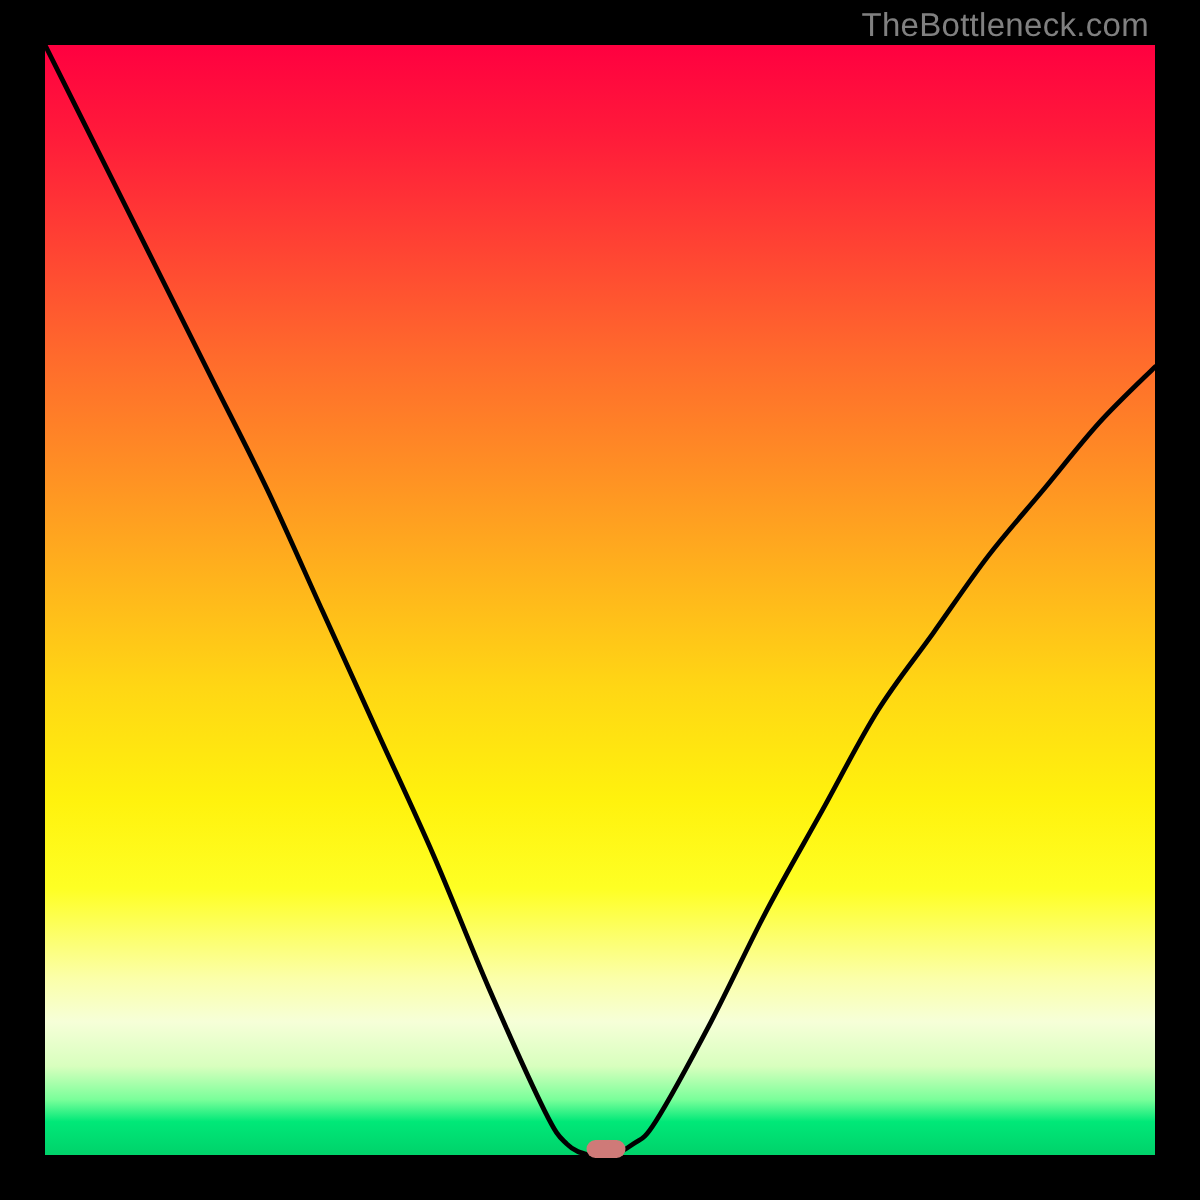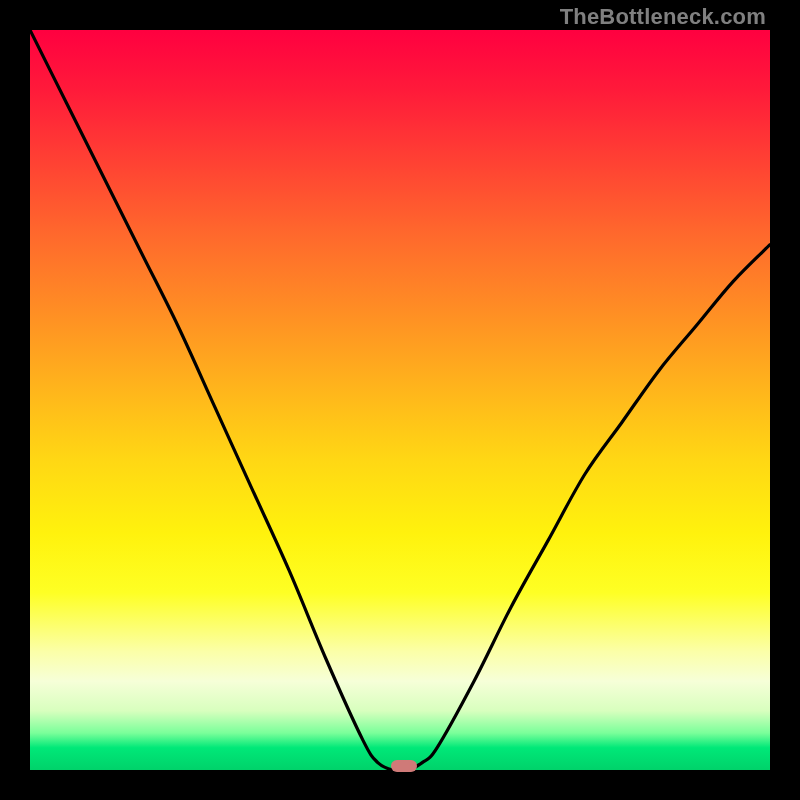--- a/index.html
+++ b/index.html
@@ -40,21 +40,21 @@
       #00e878 97%,
       #00d26a 100%
     );
   }
   .watermark {
     position: absolute;
     top: 4px;
     right: 34px;
     color: #808080;
     font-size: 22px;
-    font-weight: 700;
+    font-weight: 400;
     letter-spacing: 0.2px;
   }
   svg.curve {
     position: absolute;
     left: 0;
     top: 0;
     width: 740px;
     height: 740px;
   }
   .marker {

